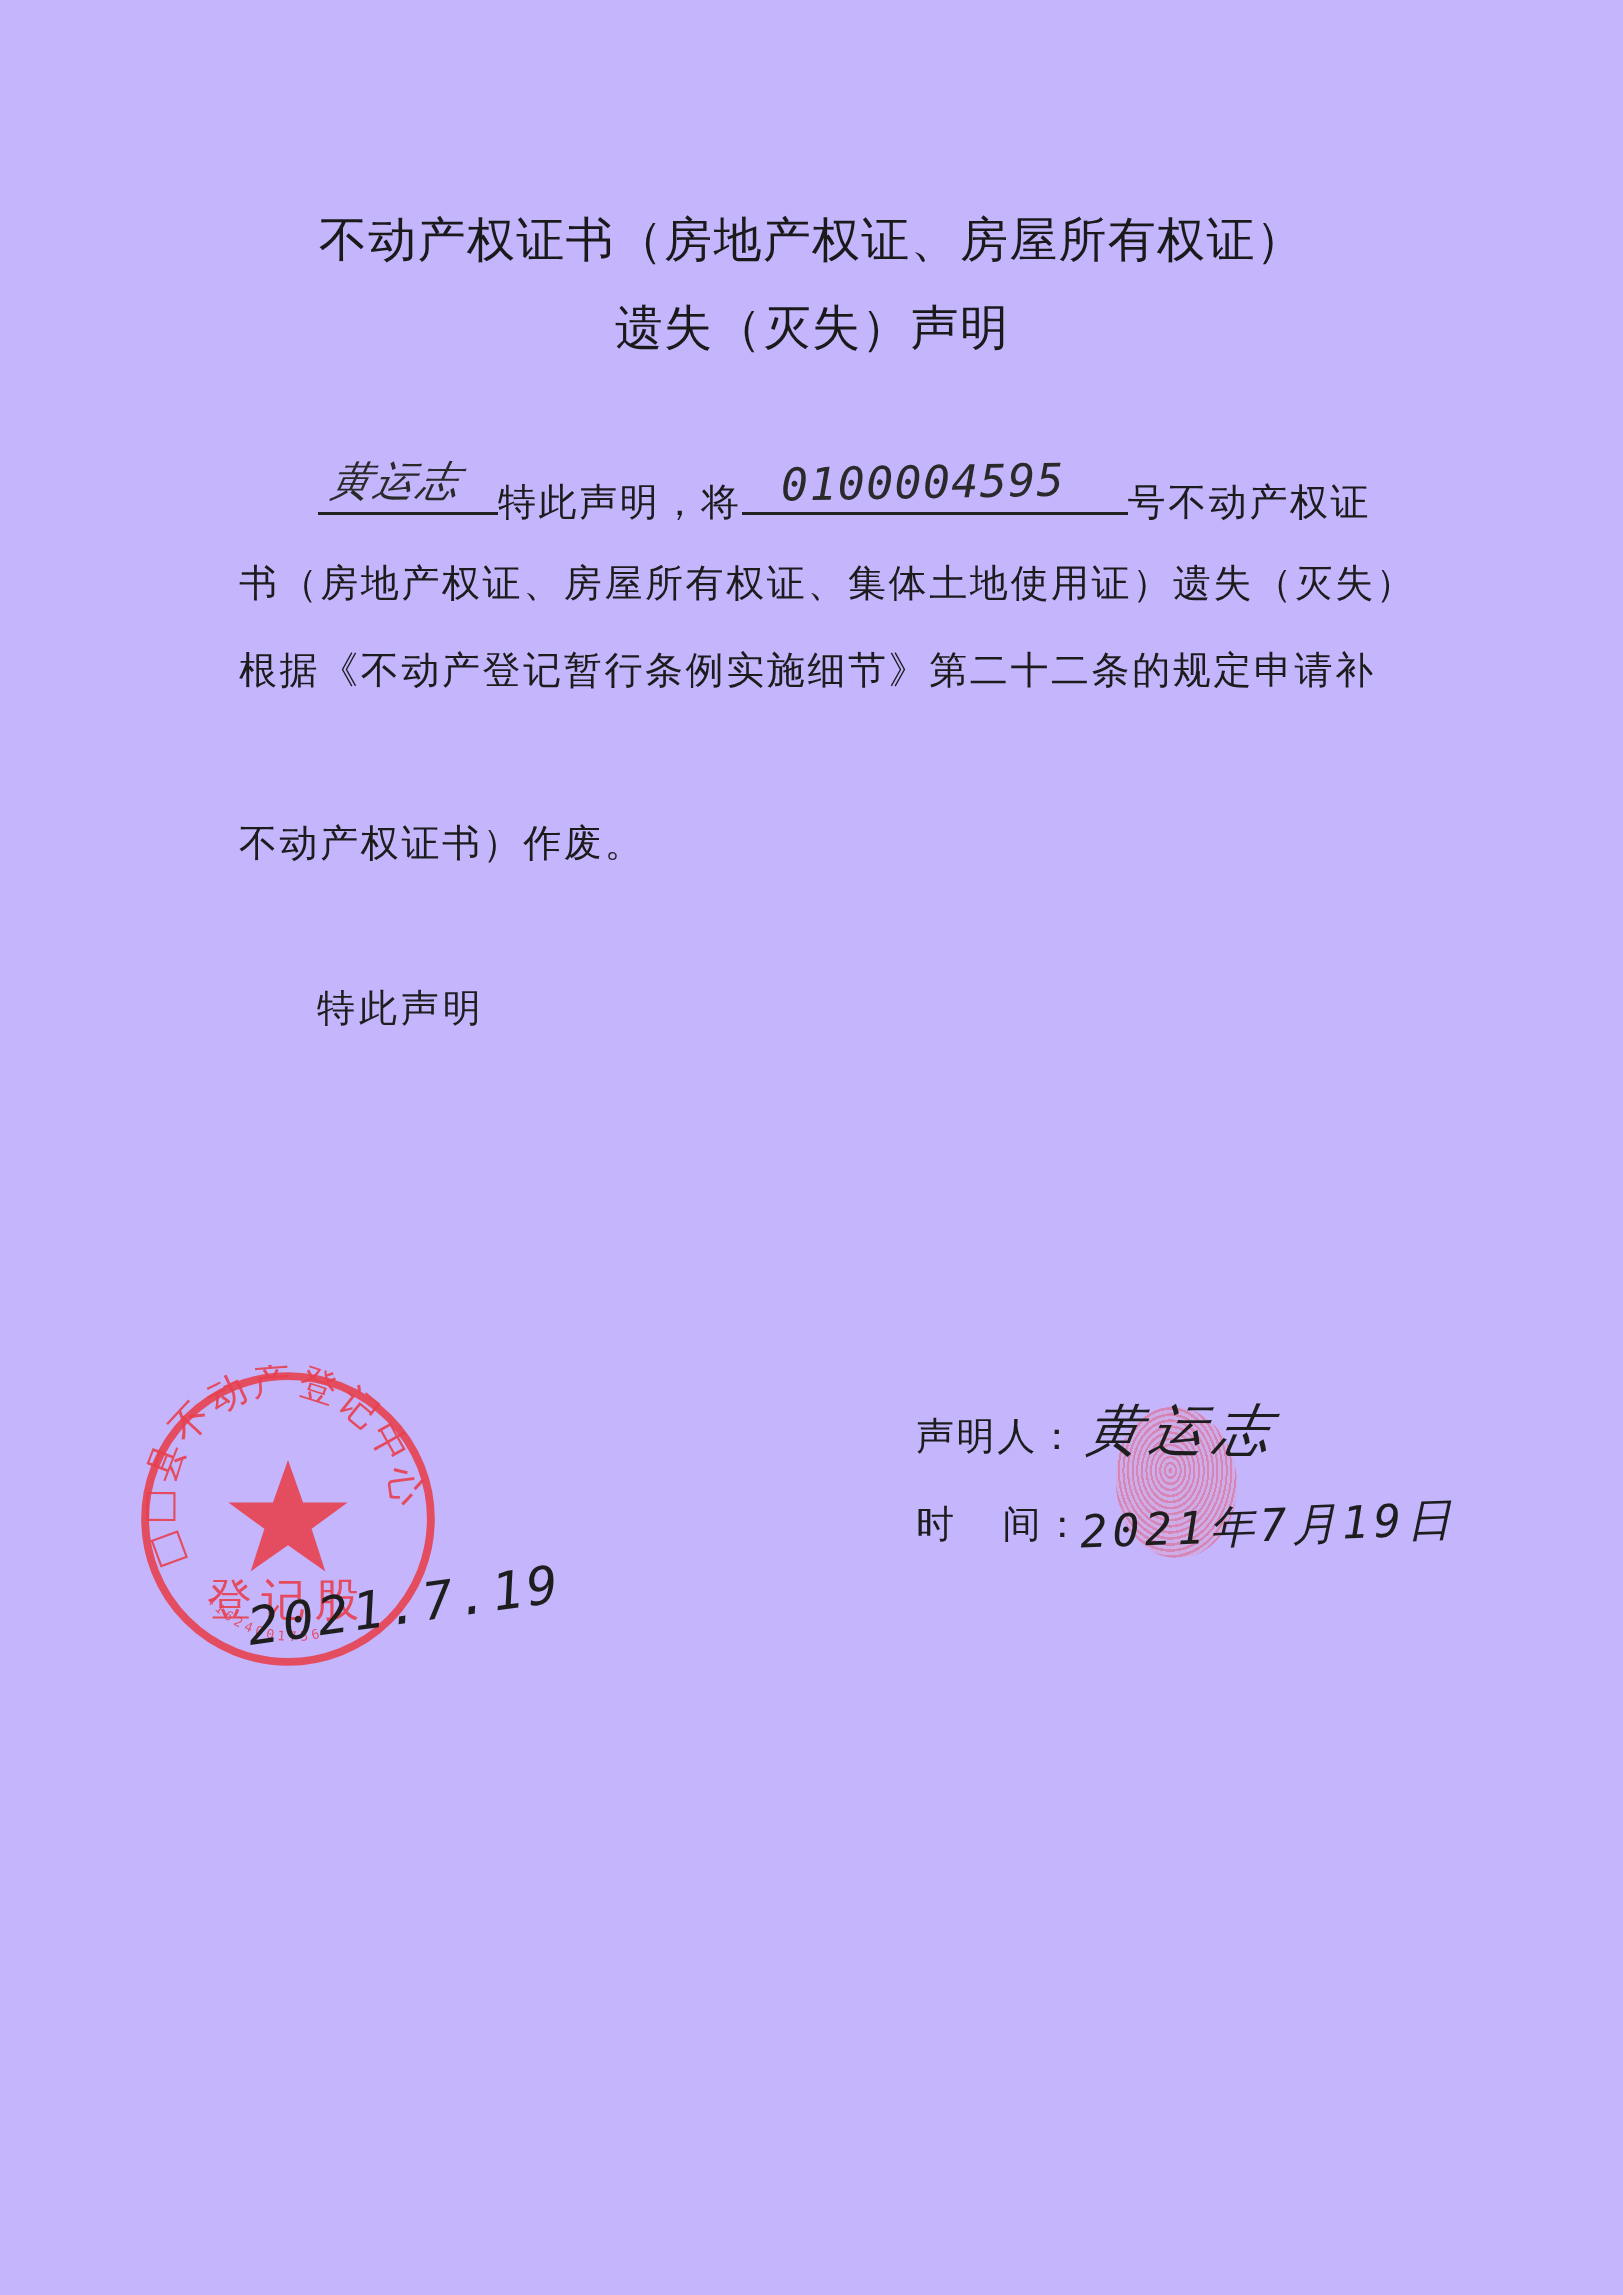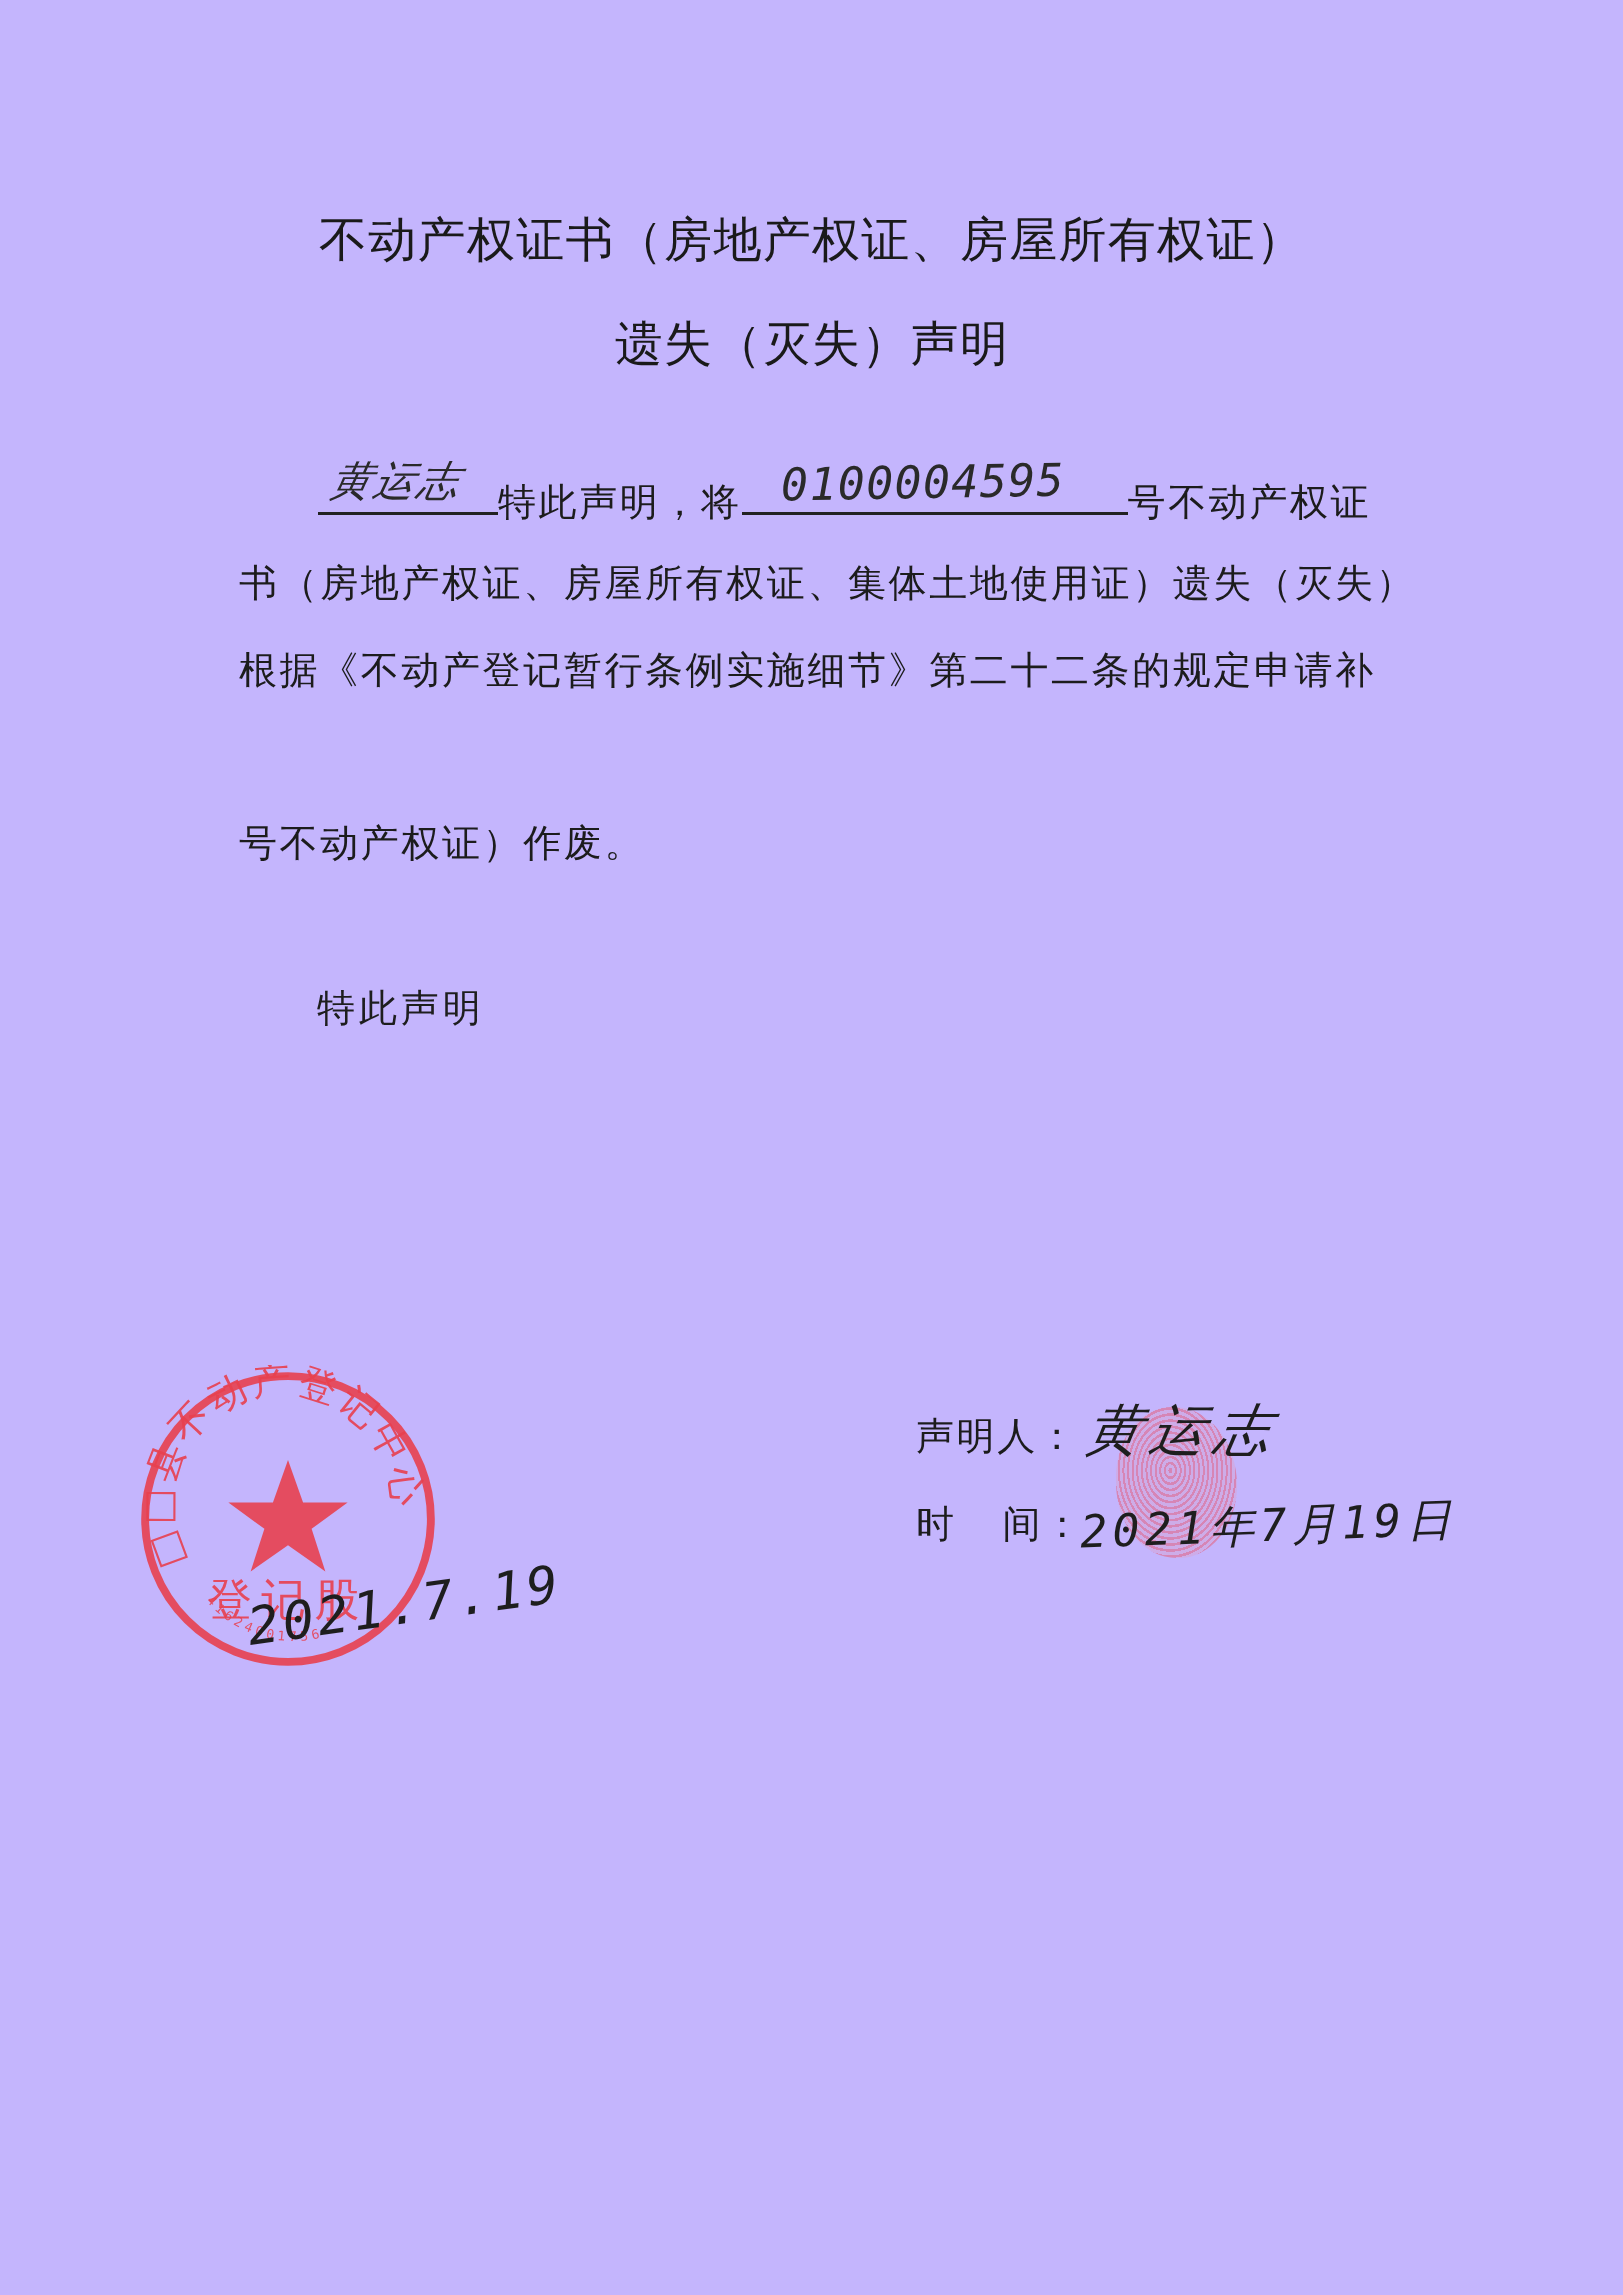--- a/index.html
+++ b/index.html
@@ -24,21 +24,21 @@
     .title {
       position: absolute;
       left: 0; width: 1624px;
       text-align: center;
       font-family: "DejaVu Sans", "Liberation Sans", sans-serif;
       font-size: 48px;
       letter-spacing: 1.3px;
       color: #1a1a1a;
     }
     .title.line1 { top: 208px; }
-    .title.line2 { top: 312px; }
+    .title.line2 { top: 296px; }
 
     .body-line {
       position: absolute;
       left: 239px;
       width: 1145px;
       font-family: "DejaVu Sans", "Liberation Sans", sans-serif;
       font-size: 38px;
       letter-spacing: 2.6px;
       white-space: nowrap;
       color: #1c1c1c;
@@ -148,21 +148,21 @@
 
   <div class="body-line l1">
     <span class="fill-blank name-blank">
       <span class="handwriting">黄运志</span>
     </span><span>特此声明，将</span><span class="fill-blank cert-blank">
       <span class="handwriting">0100004595</span>
     </span><span>号不动产权证</span>
   </div>
   <div class="body-line l3">根据《不动产登记暂行条例实施细节》第二十二条的规定申请补</div>
   <div class="body-line l2">书（房地产权证、房屋所有权证、集体土地使用证）遗失（灭失）</div>
-  <div class="body-line l5">号不动产权证）作废。</div>
+  <div class="body-line l5">不动产权证书）作废。</div>
 
   <div class="closing">特此声明</div>
 
   <svg class="stamp" viewBox="0 0 470 470" xmlns="http://www.w3.org/2000/svg">
     <defs>
       <path id="arcTop" d="M 80 300 A 170 170 0 1 1 395 235"></path>
       <path id="arcBottom" d="M 110 360 A 175 175 0 0 0 380 355"></path>
     </defs>
     <circle cx="235" cy="235" r="218" fill="none" stroke="#e8404f" stroke-width="12" opacity="0.9"></circle>
     <text font-family="DejaVu Sans, sans-serif" font-size="58" fill="#e8404f" opacity="0.9" letter-spacing="6">

